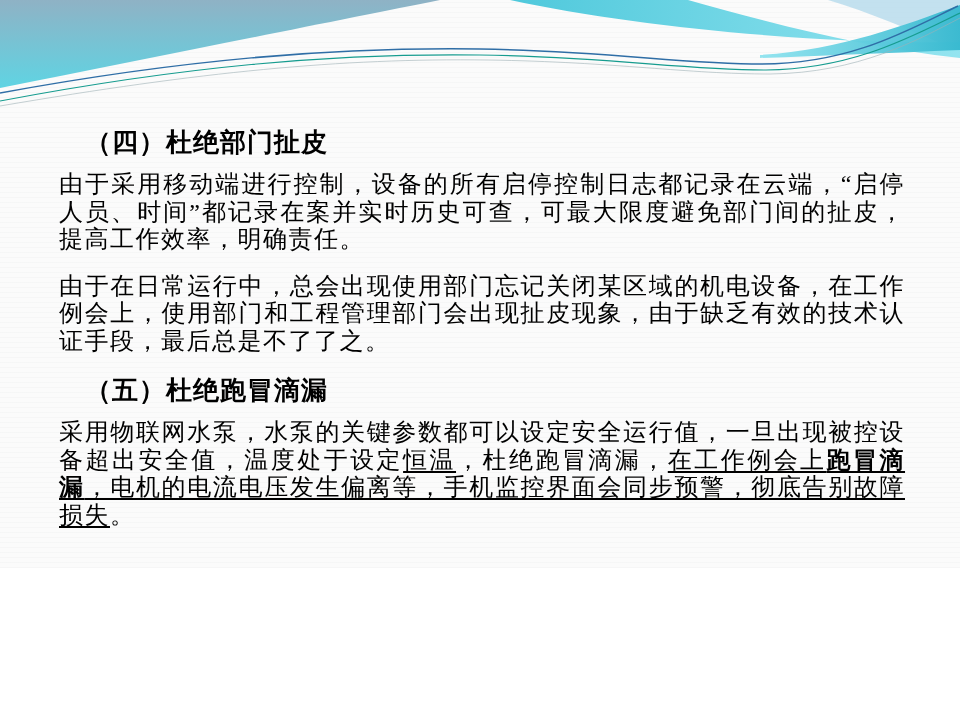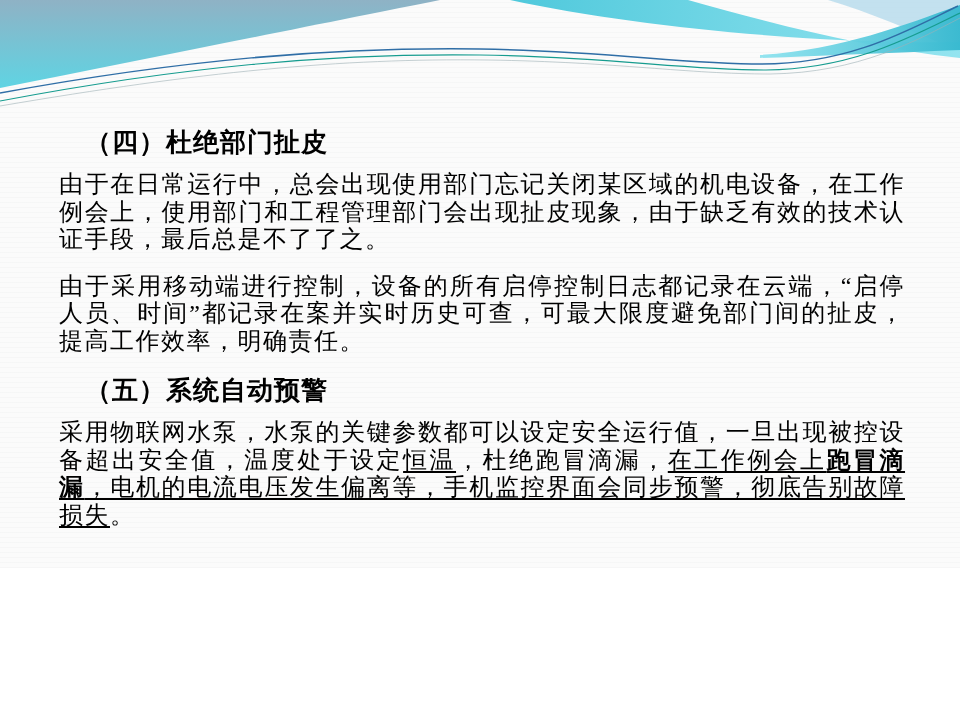--- a/index.html
+++ b/index.html
@@ -61,19 +61,19 @@
 
     <path d="M0,93 C180,60 330,47 480,49 C610,51 680,64 762,64 C852,64 912,28 958,6" fill="none" stroke-width="1.5" stroke="#2f6ea6"></path>
 
     <path d="M0,101 C180,67 330,53 480,55 C612,57 682,70 766,70 C856,69 916,34 960,13" fill="none" stroke-width="1.2" stroke="#169c8f"></path>
 
     <path d="M0,106 C200,72 340,58 488,60 C618,62 686,74 770,74 C858,73 918,40 960,18" fill="none" stroke-width="1" opacity="0.6" stroke="#9fb0b6"></path>
   </svg>
 
   <div class="content">
       <h2 class="heading"><span>（四）杜绝部门扯皮</span></h2>
+      <p class="paragraph"><span>由于采用移动端进行控制，设备的所有启停控制日志都记录在云端，“启停人员、时间”都记录在案并实时历史可查，可最大限度避免部门间的扯皮，提高工作效率，明确责任。</span></p>
       <p class="paragraph"><span>由于在日常运行中，总会出现使用部门忘记关闭某区域的机电设备，在工作例会上，使用部门和工程管理部门会出现扯皮现象，由于缺乏有效的技术认证手段，最后总是不了了之。</span></p>
-      <p class="paragraph"><span>由于采用移动端进行控制，设备的所有启停控制日志都记录在云端，“启停人员、时间”都记录在案并实时历史可查，可最大限度避免部门间的扯皮，提高工作效率，明确责任。</span></p>
-      <h2 class="heading"><span>（五）系统自动预警</span></h2>
+      <h2 class="heading"><span>（五）杜绝跑冒滴漏</span></h2>
       <p class="paragraph"><span>采用物联网水泵，水泵的关键参数都可以设定安全运行值，一旦出现被控设备超出安全值，温度处于设定</span><span class="seg-u">恒温</span><span>，杜绝跑冒滴漏，</span><span class="seg-u">在工作例会上</span><span class="seg-u seg-b">跑冒滴漏</span><span class="seg-u">，电机的电流电压发生偏离等，手机监控界面会同步预警，彻底告别故障损失</span><span>。</span></p>
     </div>
 
 </div>
 
 </body></html>

